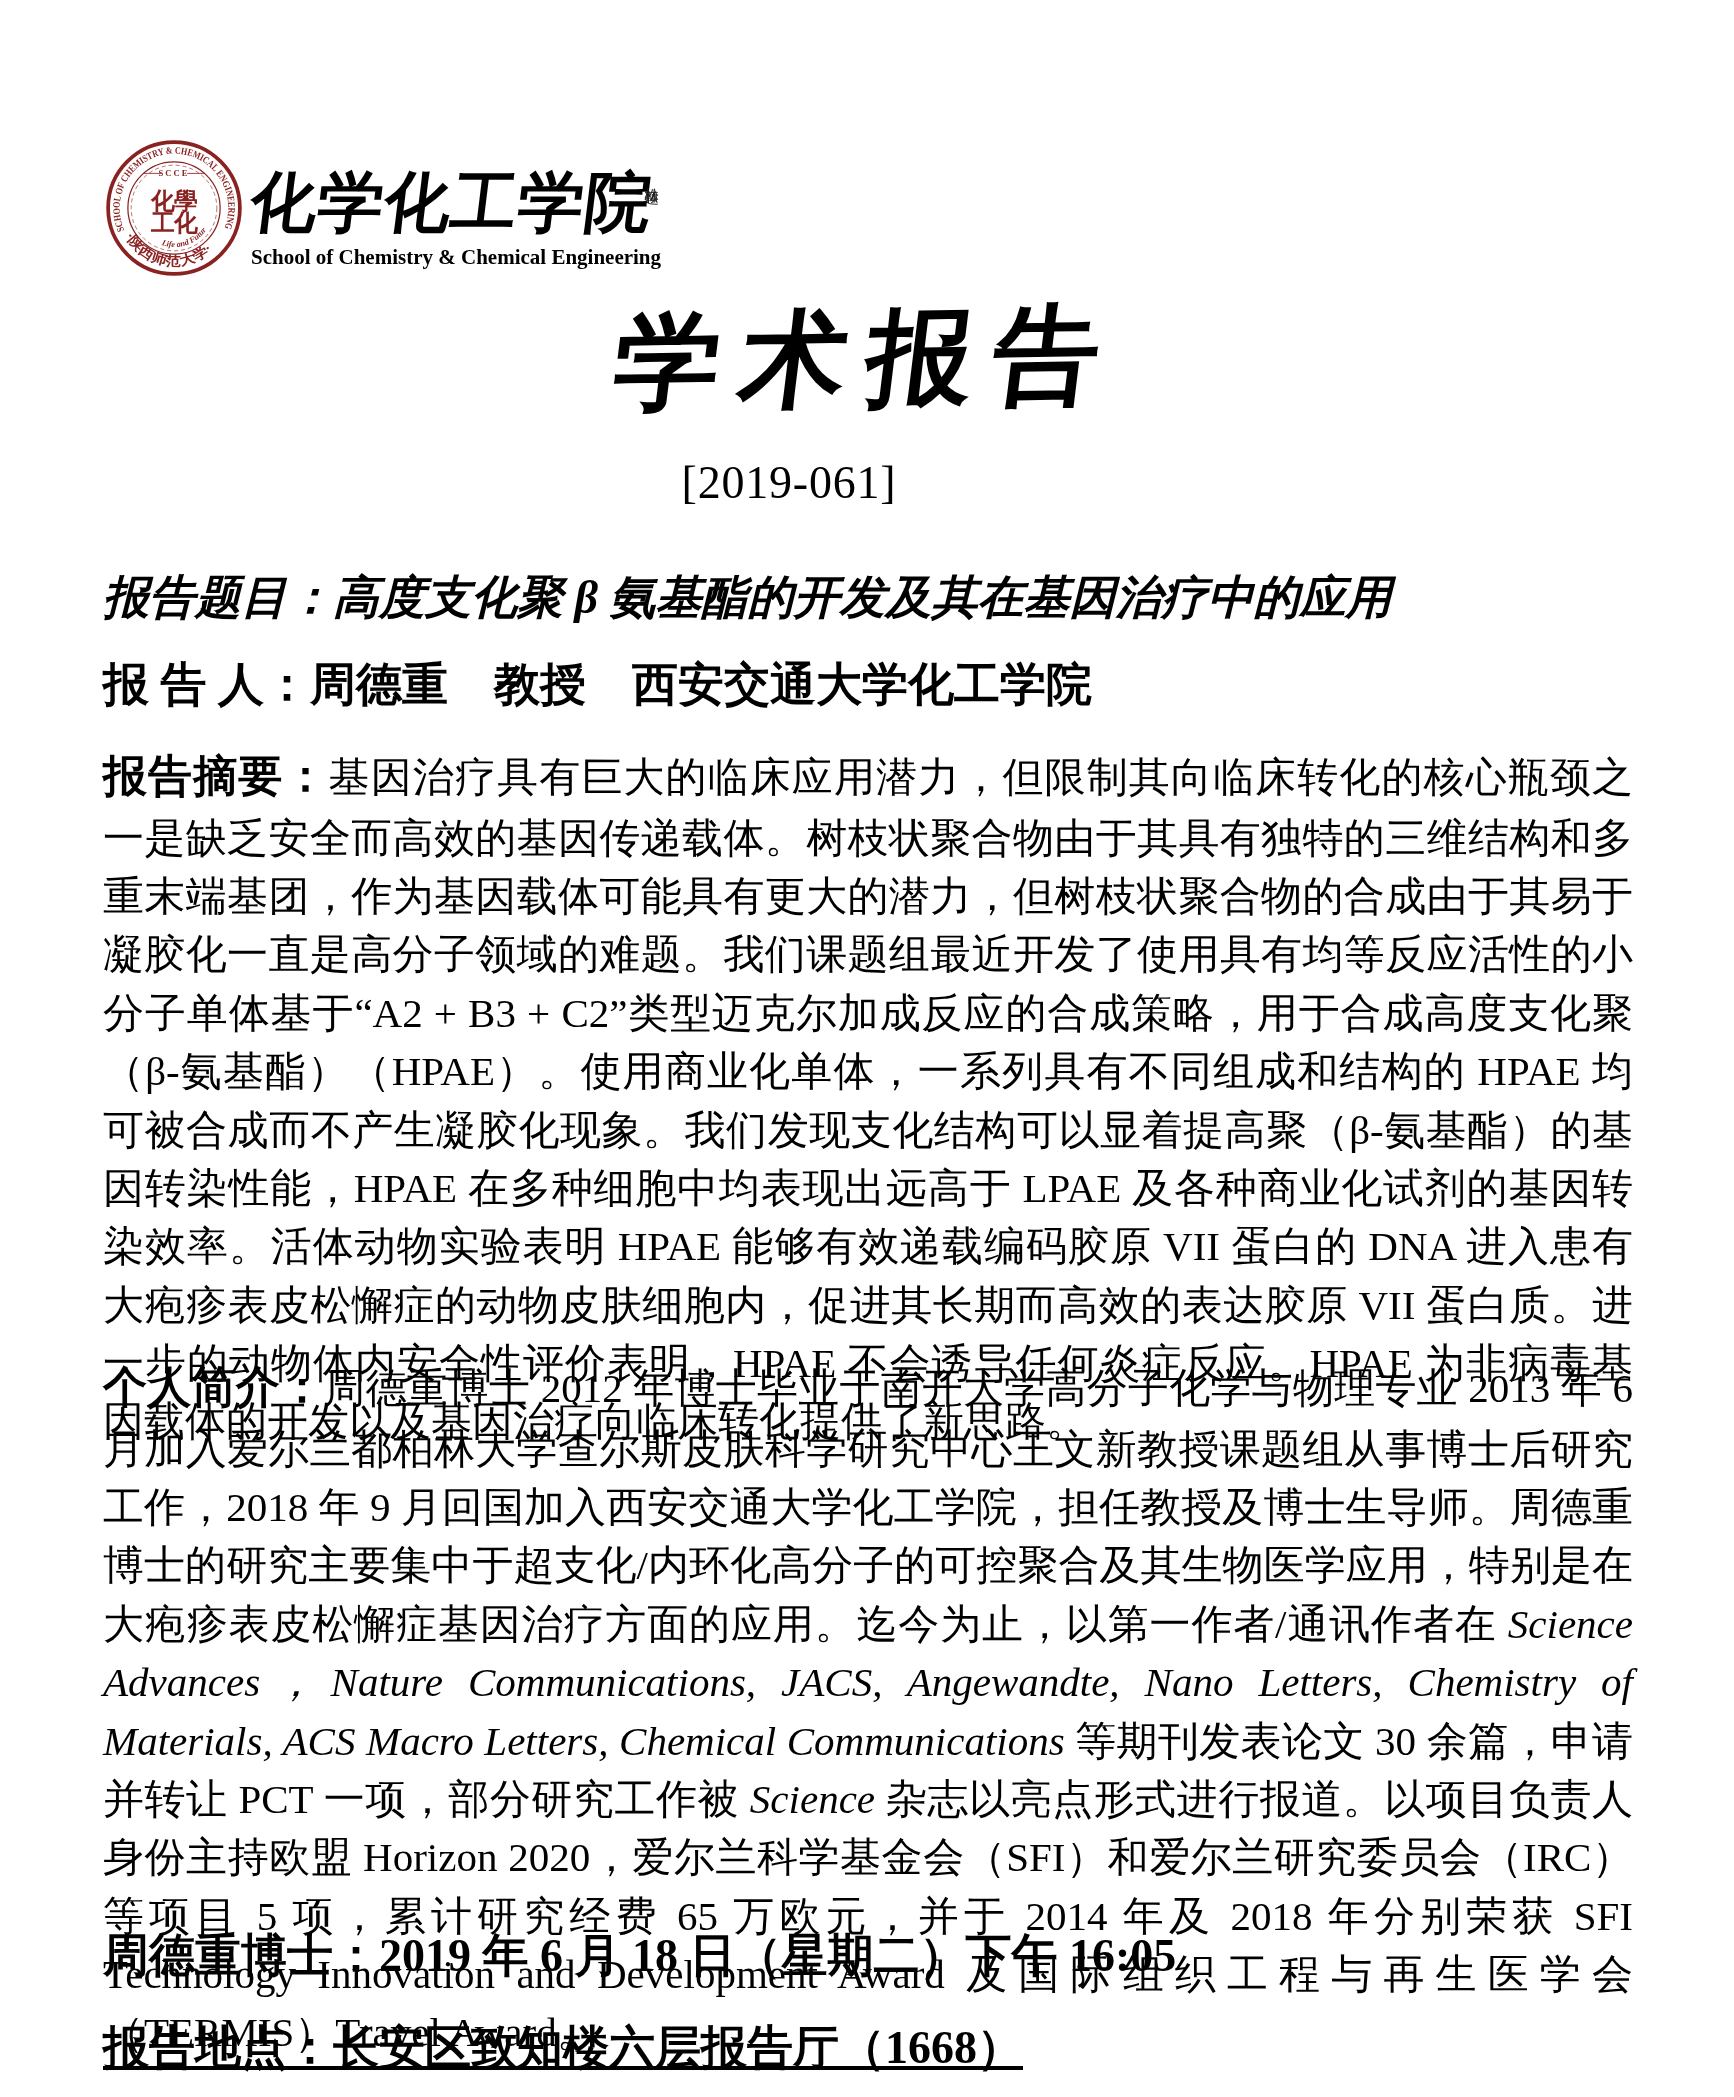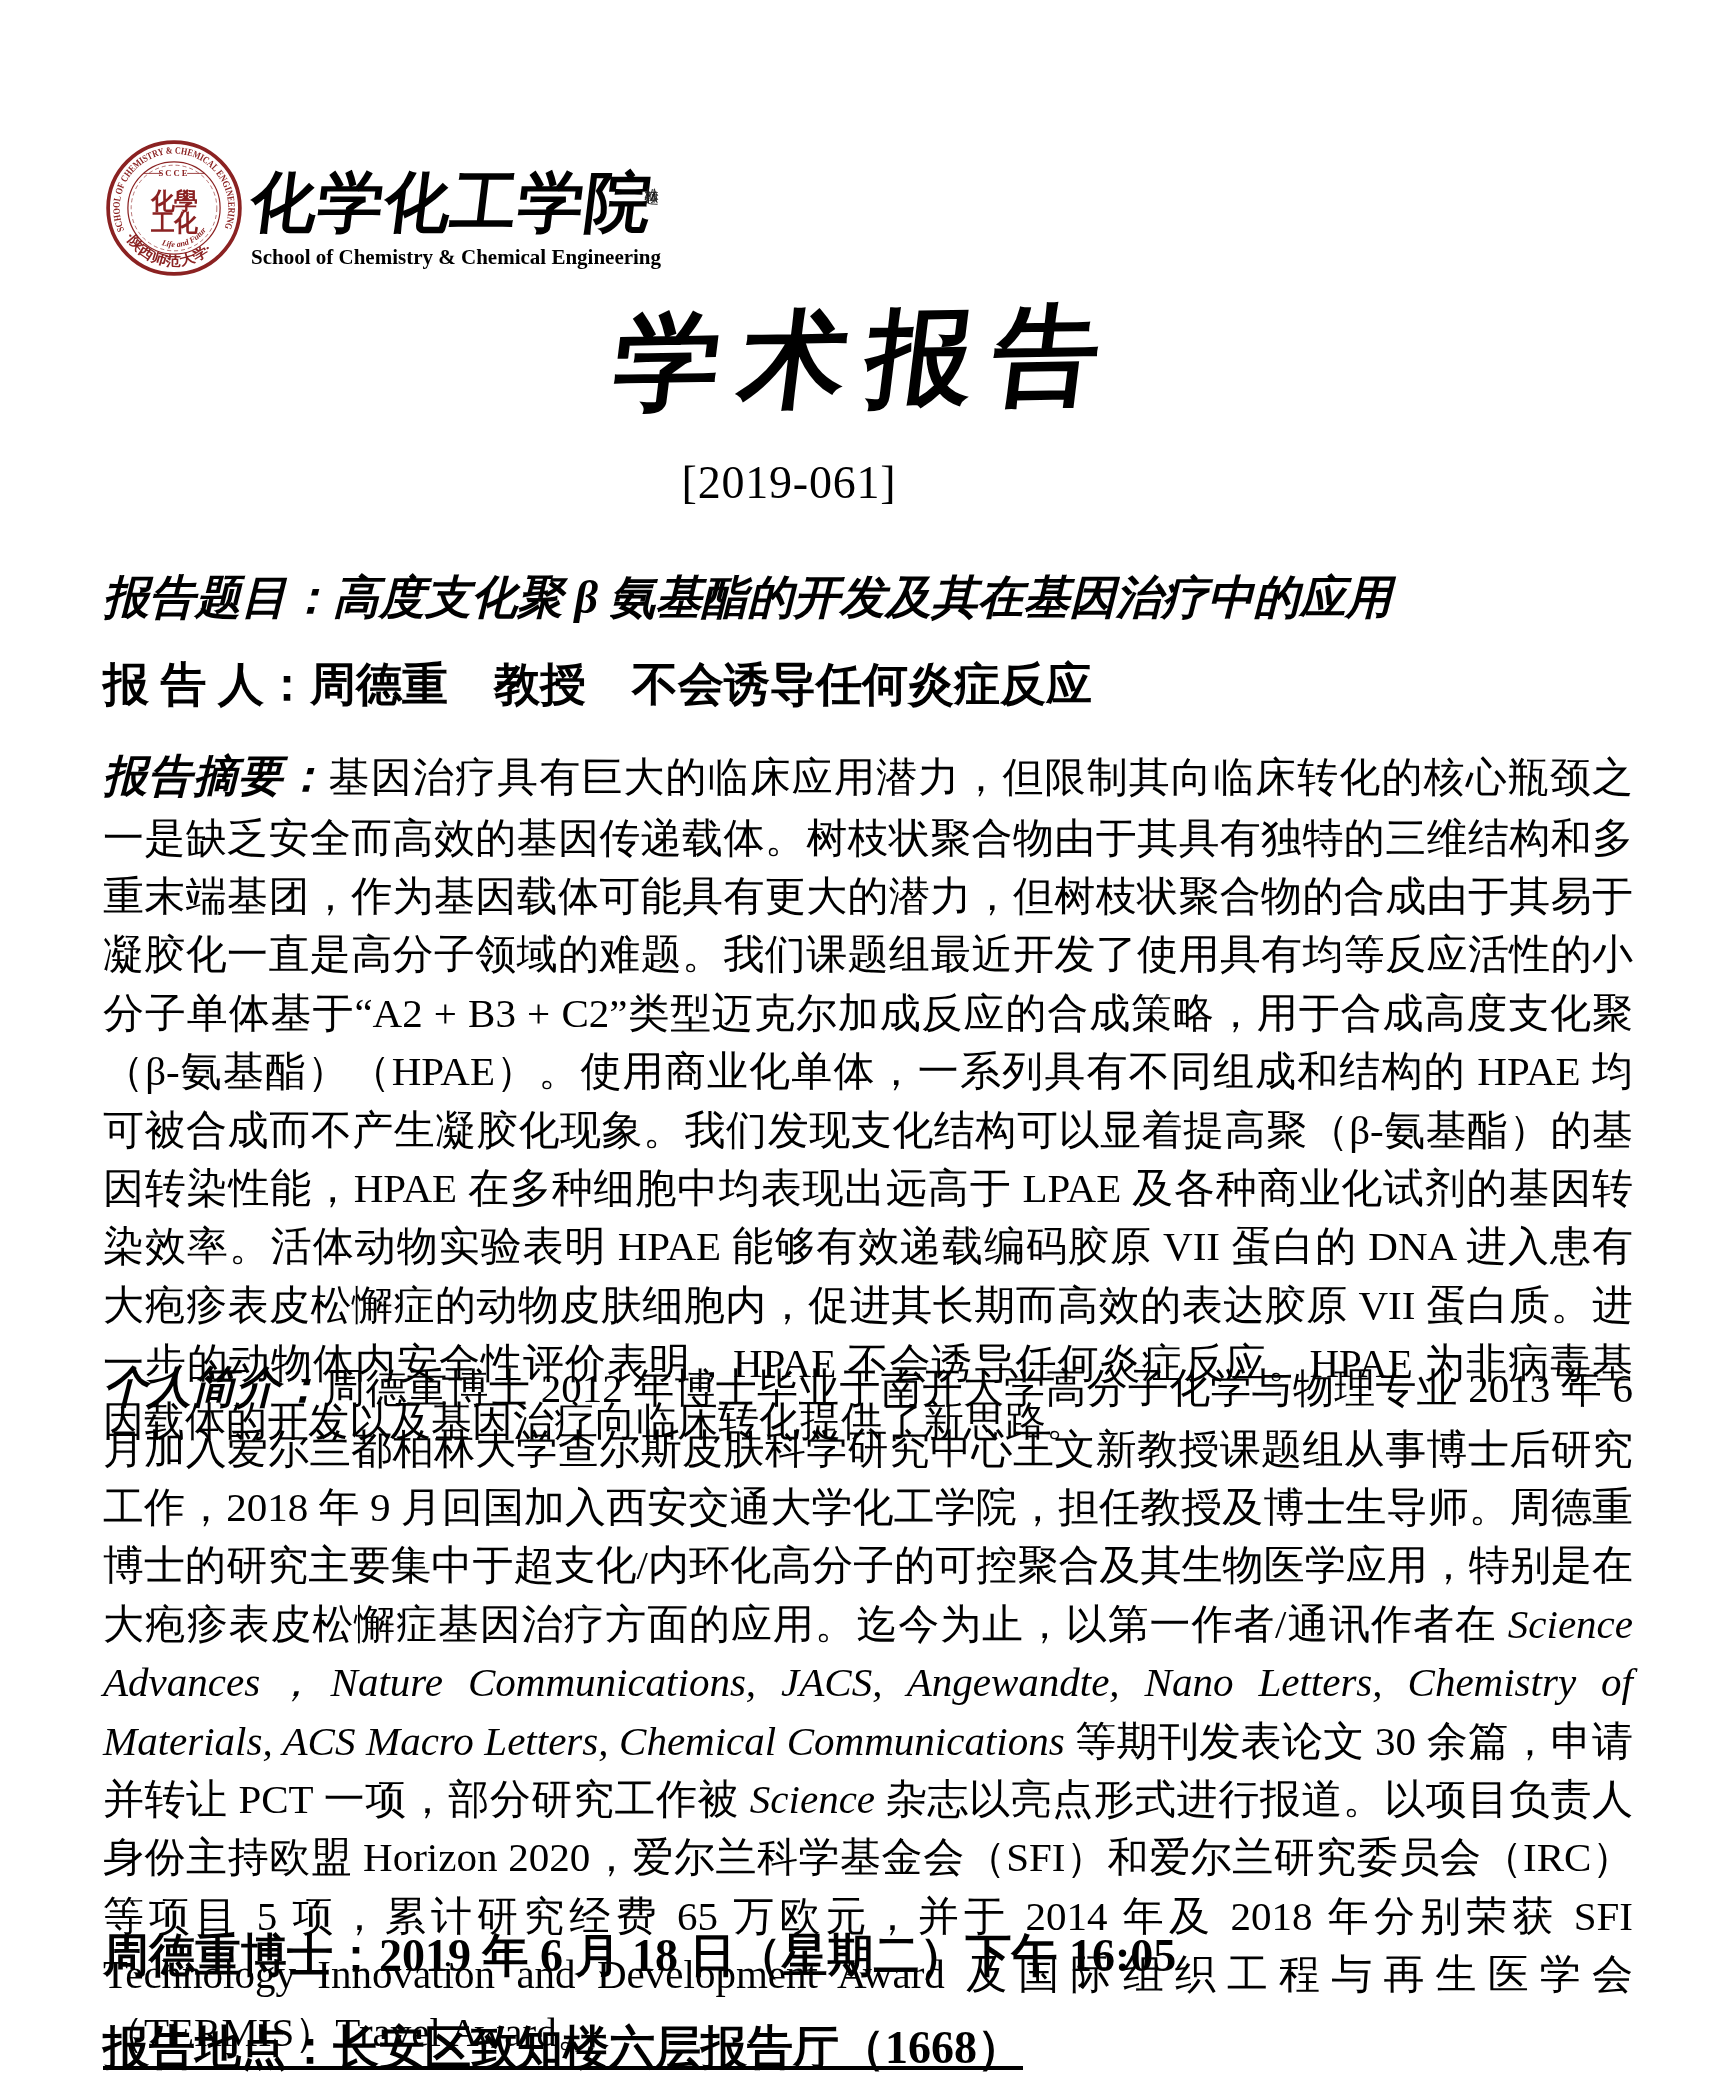--- a/index.html
+++ b/index.html
@@ -54,21 +54,21 @@
   .speaker-line{ left:103px; top:654px; width:1529px; }
   .info-line { font-size:46px; font-weight:bold; white-space:nowrap; }
 
   
   .abstract-block { left:103px; top:746px; width:1530px; }
   .bio-block      { left:103px; top:1333px; width:1530px;margin-top:24px; }
   .para {
     font-size:41px; line-height:1.424;
     text-align:justify; text-justify:inter-character;
   }
-  .para-label { font-weight:bold; font-size:44px;font-style:italic; }
+  .para-label { font-weight:bold; font-size:44px; }
   .italic { font-style:italic; }
 
   
   .time-line  { left:103px; top:1925px; width:1529px; }
   .venue-line { left:103px; top:2017px; width:1529px;text-decoration:underline; }
 
   
   .seal-ring-text { font-family:"Liberation Serif","DejaVu Serif",serif; font-weight:bold; }
 </style>
 </head>
@@ -114,21 +114,21 @@
   <span class="skew">学术报告</span>
 </div>
 
 <div class="abs serial">[2019-061]</div>
 
 <div class="abs topic-line info-line">
   <span>报告题目：</span><span>高度支化聚 β 氨基酯的开发及其在基因治疗中的应用</span>
 </div>
 
 <div class="abs speaker-line info-line">
-  <span>报 告 人：</span><span>周德重　教授　不会诱导任何炎症反应</span>
+  <span>报 告 人：</span><span>周德重　教授　西安交通大学化工学院</span>
 </div>
 
 <div class="abs abstract-block para">
   <span class="para-label">报告摘要：</span><span>基因治疗具有巨大的临床应用潜力，但限制其向临床转化的核心瓶颈之一是缺乏安全而高效的基因传递载体。树枝状聚合物由于其具有独特的三维结构和多重末端基团，作为基因载体可能具有更大的潜力，但树枝状聚合物的合成由于其易于凝胶化一直是高分子领域的难题。我们课题组最近开发了使用具有均等反应活性的小分子单体基于“A2 + B3 + C2”类型迈克尔加成反应的合成策略，用于合成高度支化聚（β-氨基酯）（HPAE）。使用商业化单体，一系列具有不同组成和结构的 HPAE 均可被合成而不产生凝胶化现象。我们发现支化结构可以显着提高聚（β-氨基酯）的基因转染性能，HPAE 在多种细胞中均表现出远高于 LPAE 及各种商业化试剂的基因转染效率。活体动物实验表明 HPAE 能够有效递载编码胶原 VII 蛋白的 DNA 进入患有大疱疹表皮松懈症的动物皮肤细胞内，促进其长期而高效的表达胶原 VII 蛋白质。进一步的动物体内安全性评价表明，HPAE 不会诱导任何炎症反应。HPAE 为非病毒基因载体的开发以及基因治疗向临床转化提供了新思路。</span>
 </div>
 
 <div class="abs bio-block para">
   <span class="para-label">个人简介：</span><span>周德重博士 2012 年博士毕业于南开大学高分子化学与物理专业 2013 年 6 月加入爱尔兰都柏林大学查尔斯皮肤科学研究中心王文新教授课题组从事博士后研究工作，2018 年 9 月回国加入西安交通大学化工学院，担任教授及博士生导师。周德重博士的研究主要集中于超支化/内环化高分子的可控聚合及其生物医学应用，特别是在大疱疹表皮松懈症基因治疗方面的应用。迄今为止，以第一作者/通讯作者在 </span><span class="italic">Science Advances，Nature Communications, JACS, Angewandte, Nano Letters, Chemistry of Materials, ACS Macro Letters, Chemical Communications</span><span> 等期刊发表论文 30 余篇，申请并转让 PCT 一项，部分研究工作被 </span><span class="italic">Science</span><span> 杂志以亮点形式进行报道。以项目负责人身份主持欧盟 Horizon 2020，爱尔兰科学基金会（SFI）和爱尔兰研究委员会（IRC）等项目 5 项，累计研究经费 65 万欧元，并于 2014 年及 2018 年分别荣获 SFI Technology Innovation and Development Award 及国际组织工程与再生医学会（TERMIS）Travel Award。</span>
 </div>
 

